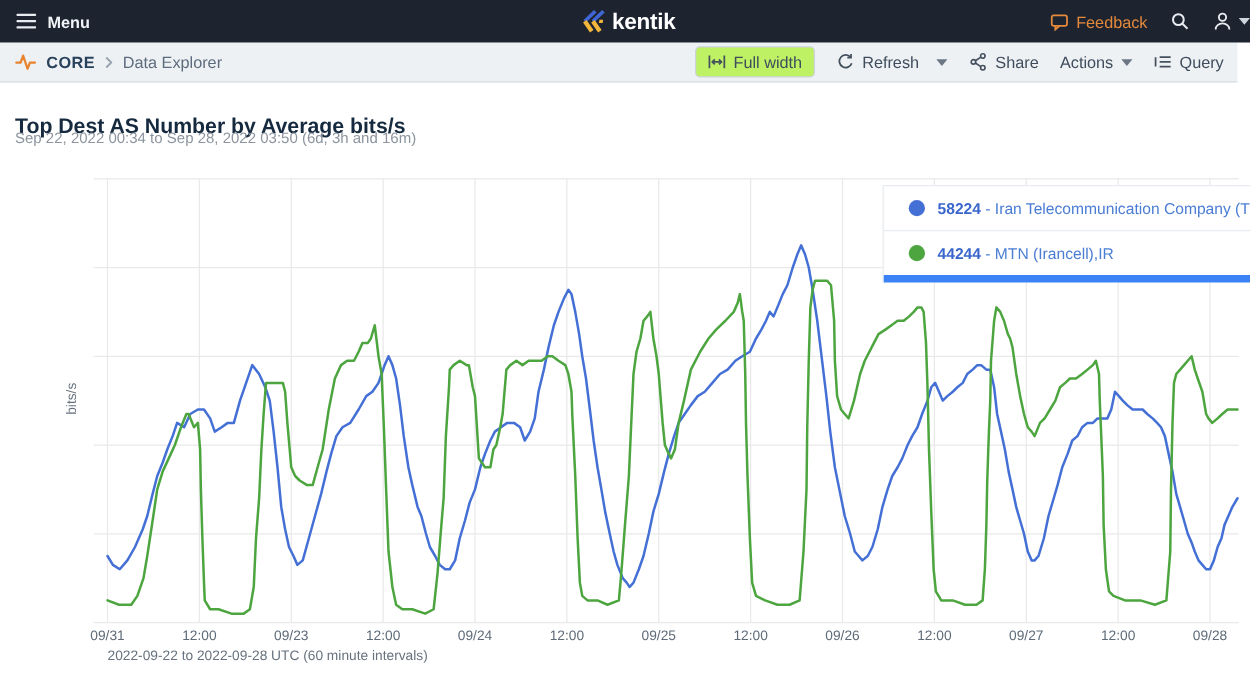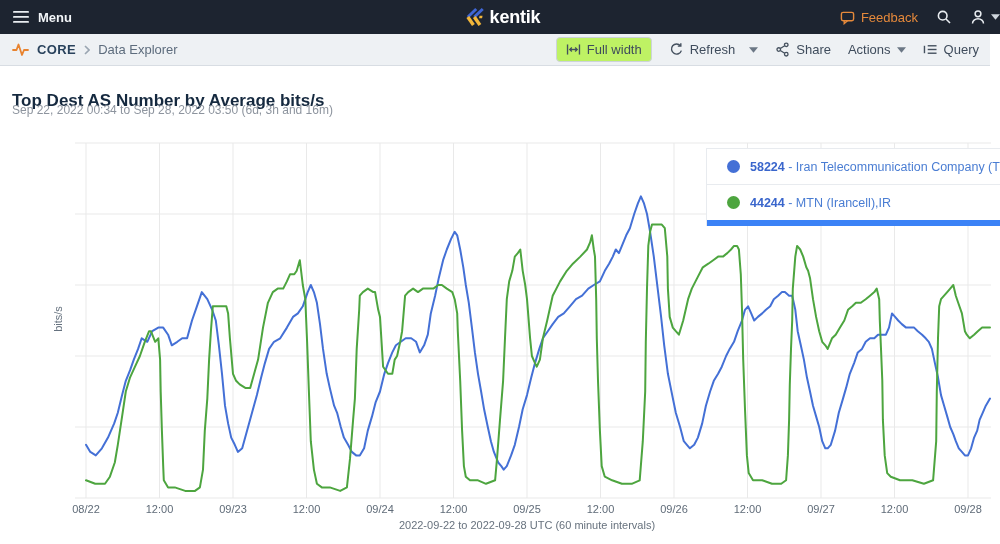--- a/index.html
+++ b/index.html
@@ -28,21 +28,21 @@
   .caret-split{margin-left:8px;}
   
   .page-title{position:absolute;left:12px;top:80px;font-size:17px;font-weight:bold;color:#15293f;}
   .page-subtitle{position:absolute;left:12px;top:103px;font-size:12px;color:#8d949e;}
   
   .chart-area{position:absolute;left:0;top:130px;width:1000px;height:414px;}
   #plot{position:absolute;left:0;top:0;z-index:1;}
   .ylabel{position:absolute;left:28px;top:183px;width:60px;text-align:center;
           transform:rotate(-90deg);font-size:11px;color:#66727f;z-index:2;}
   .xtick{position:absolute;top:373px;transform:translateX(-50%);font-size:11px;color:#5f6b78;z-index:2;}
-  .xcaption{position:absolute;left:86px;top:389px;width:882px;text-align:center;
+  .xcaption{position:absolute;left:86px;top:389px;width:882px;text-align:left;
             font-size:11px;color:#67727e;z-index:2;}
   
   .legend{position:absolute;left:706px;top:18px;width:294px;background:#fff;
           border-left:1px solid #e8ebef;z-index:5;}
   .legend-row{height:35px;display:flex;align-items:center;border-top:1px solid #e8ebef;cursor:pointer;}
   .legend-row:last-child{border-bottom:6px solid #3b82f6;}
   .legend-dot{width:13px;height:13px;border-radius:50%;margin-left:20px;flex:0 0 auto;}
   .legend-text{margin-left:10px;font-size:12.5px;color:#4a7dd3;white-space:nowrap;}
   .legend-num{font-weight:bold;color:#3a66cc;}
   svg{display:block;}
@@ -207,21 +207,21 @@
       <line x1="674" y1="13" x2="674" y2="368" stroke="#e9e9e9" stroke-width="1"></line>
       <line x1="747.5" y1="13" x2="747.5" y2="368" stroke="#e9e9e9" stroke-width="1"></line>
       <line x1="821" y1="13" x2="821" y2="368" stroke="#e9e9e9" stroke-width="1"></line>
       <line x1="894.5" y1="13" x2="894.5" y2="368" stroke="#e9e9e9" stroke-width="1"></line>
       <line x1="968" y1="13" x2="968" y2="368" stroke="#e9e9e9" stroke-width="1"></line>
       <polyline points="86.0,314.8 90.3,321.9 95.8,325.4 101.9,318.3 108.0,307.6 114.2,293.4 117.8,282.8 122.1,265.1 125.8,250.8 130.1,240.2 133.8,229.6 138.1,218.9 141.7,208.3 147.3,211.8 152.2,201.2 158.3,197.6 163.2,197.6 168.1,204.7 171.8,215.3 177.3,211.8 182.2,208.3 187.1,208.3 192.0,190.5 196.9,176.3 201.8,162.1 207.3,169.2 212.2,179.8 215.8,190.5 218.9,215.3 222.0,243.8 225.0,275.7 228.1,293.4 231.2,307.6 234.8,314.8 237.9,321.9 242.2,318.3 247.1,300.6 252.0,282.8 256.9,265.1 261.2,247.3 264.9,233.1 269.1,218.9 274.0,211.8 280.2,208.3 286.9,197.6 293.0,186.9 297.9,183.4 302.8,176.3 307.7,162.1 310.8,155.0 313.9,162.1 316.9,172.8 320.0,194.1 323.0,218.9 326.7,243.8 329.8,257.9 334.1,275.7 337.1,282.8 340.8,297.0 343.9,307.6 348.1,314.8 351.8,321.9 356.1,325.4 359.8,325.4 364.1,318.3 367.8,300.6 372.0,286.4 375.7,272.1 380.0,261.5 384.3,243.8 388.0,233.1 392.3,222.4 395.9,215.3 400.8,211.8 405.7,208.3 411.2,208.3 416.1,211.8 419.8,222.4 424.1,215.3 427.8,204.7 430.8,183.4 435.1,165.7 438.8,147.9 443.1,130.2 446.8,119.5 451.1,108.9 454.7,101.8 457.2,105.3 460.2,119.5 463.3,137.3 465.8,155.0 468.8,172.8 471.9,197.6 474.9,222.4 478.0,243.8 481.1,261.5 484.1,279.3 487.8,297.0 490.9,311.2 493.9,321.9 498.2,332.5 501.3,336.1 503.7,339.6 506.8,336.1 511.1,325.4 514.8,314.8 519.0,297.0 522.7,279.3 527.0,265.1 531.3,247.3 535.0,233.1 539.3,218.9 542.9,208.3 547.8,201.2 552.7,194.1 558.2,186.9 563.8,183.4 569.9,176.3 576.0,169.2 582.1,165.7 588.3,158.6 593.8,155.0 599.9,151.4 604.8,140.8 609.1,133.7 612.8,126.6 615.8,119.5 618.9,123.1 621.9,115.9 626.2,105.3 629.9,98.2 634.2,84.0 637.9,73.4 640.9,66.3 644.0,73.4 647.0,84.0 650.1,101.8 653.8,126.6 658.1,162.1 661.1,186.9 664.2,215.3 667.9,243.8 672.2,265.1 675.8,282.8 680.1,297.0 683.8,311.2 686.9,314.8 689.9,318.3 694.2,314.8 697.9,307.6 702.2,293.4 705.9,275.7 710.1,261.5 713.8,250.8 718.1,243.8 721.8,236.7 726.1,226.0 729.7,218.9 734.0,211.8 737.7,201.2 742.0,190.5 745.0,179.8 748.1,176.3 751.2,183.4 754.2,190.5 757.9,186.9 762.2,183.4 765.9,179.8 770.2,176.3 773.8,169.2 778.1,165.7 781.8,162.1 784.9,162.1 789.1,165.7 792.2,165.7 795.3,179.8 797.7,201.2 800.8,215.3 803.9,229.6 806.9,247.3 810.0,261.5 813.0,275.7 816.1,286.4 819.2,297.0 822.2,311.2 825.3,318.3 827.7,318.3 830.8,314.8 835.1,300.6 838.8,282.8 843.0,268.6 846.1,257.9 849.8,243.8 854.1,233.1 857.8,222.4 862.0,218.9 865.7,211.8 870.0,208.3 874.3,208.3 878.0,204.7 882.3,204.7 885.9,204.7 889.0,197.6 892.0,183.4 895.1,186.9 898.2,190.5 901.8,194.1 906.1,197.6 909.8,197.6 914.1,197.6 917.8,201.2 922.1,204.7 925.7,208.3 928.8,211.8 931.9,218.9 934.9,233.1 938.0,247.3 941.0,265.1 944.1,275.7 947.2,286.4 950.2,297.0 953.3,304.1 955.8,311.2 958.8,318.3 961.9,321.9 964.9,325.4 968.0,325.4 971.1,318.3 974.1,307.6 977.2,300.6 979.6,289.9 982.7,282.8 985.8,275.7 990.0,268.6" fill="none" stroke="#4470d6" stroke-width="2" stroke-linejoin="round" stroke-linecap="round"></polyline>
       <polyline points="86.0,350.3 95.2,353.8 105.0,353.8 109.9,346.7 114.8,332.5 117.8,314.8 122.1,286.4 125.8,261.5 130.1,247.3 135.0,236.7 139.9,226.0 144.8,211.8 149.1,201.2 150.9,201.2 155.2,211.8 158.3,208.3 160.1,229.6 160.7,261.5 161.9,300.6 163.2,336.1 163.8,350.3 168.1,357.4 174.8,357.4 185.2,360.9 195.0,360.9 199.9,357.4 203.0,339.6 204.8,300.6 207.3,268.6 209.1,229.6 210.9,201.2 212.8,176.3 218.3,176.3 222.0,176.3 226.3,176.3 228.1,183.4 229.9,208.3 233.0,243.8 236.1,250.8 239.7,254.4 245.3,257.9 250.2,257.9 255.1,240.2 258.1,229.6 263.0,197.6 267.9,172.8 272.8,162.1 277.7,158.6 283.2,158.6 286.9,151.4 290.0,144.3 294.3,144.3 296.7,140.8 299.8,130.2 302.8,155.0 305.3,169.2 307.1,211.8 308.9,261.5 310.8,311.2 313.9,339.6 316.9,353.8 321.8,357.4 329.8,357.4 340.2,360.9 346.9,357.4 350.0,328.9 353.1,289.9 354.9,268.6 356.7,218.9 359.2,179.8 359.8,165.7 362.9,162.1 367.8,158.6 373.3,162.1 375.1,162.1 378.2,179.8 380.0,186.9 383.1,236.7 388.0,243.8 392.3,243.8 394.7,229.6 397.1,226.0 400.2,211.8 402.1,201.2 405.1,165.7 408.2,162.1 413.1,158.6 418.0,162.1 422.9,158.6 427.8,158.6 433.3,158.6 438.2,155.0 441.9,155.0 446.8,158.6 452.3,162.1 454.7,169.2 457.2,183.4 457.8,201.2 460.2,250.8 462.1,300.6 463.9,336.1 465.8,346.7 470.0,350.3 478.0,350.3 486.0,353.8 495.1,350.3 497.0,328.9 500.0,289.9 503.1,250.8 505.0,208.3 506.8,169.2 509.2,151.4 512.3,140.8 514.8,126.6 517.8,123.1 520.3,119.5 522.7,140.8 525.2,155.0 527.0,169.2 530.1,208.3 531.9,226.0 535.0,233.1 536.8,236.7 539.9,229.6 542.9,208.3 547.2,190.5 552.7,165.7 560.1,151.4 566.8,140.8 572.9,133.7 580.3,126.6 587.0,119.5 590.1,112.4 591.9,105.3 593.8,119.5 595.0,126.6 596.2,169.2 596.8,208.3 598.0,250.8 599.9,300.6 601.7,336.1 604.8,346.7 612.1,350.3 621.9,353.8 631.7,353.8 639.7,350.3 642.8,311.2 645.2,261.5 645.8,211.8 647.0,158.6 648.3,115.9 650.1,101.8 652.0,94.6 656.9,94.6 661.8,94.6 664.8,98.2 667.3,126.6 667.9,158.6 669.7,186.9 672.8,197.6 675.8,201.2 678.9,204.7 683.2,190.5 688.1,169.2 691.8,158.6 697.3,147.9 702.8,137.3 708.3,133.7 713.2,130.2 718.1,126.6 723.0,126.6 727.3,123.1 731.0,119.5 734.0,115.9 737.1,115.9 738.9,119.5 740.8,144.3 742.0,179.8 743.2,229.6 745.0,279.3 746.9,325.4 748.7,343.1 753.0,350.3 762.2,350.3 772.0,353.8 781.2,353.8 786.1,350.3 787.9,325.4 789.1,289.9 789.8,254.4 791.0,218.9 792.2,190.5 792.8,158.6 795.3,126.6 797.1,115.9 800.2,119.5 803.2,126.6 806.3,137.3 808.1,140.8 810.0,147.9 813.0,169.2 816.1,186.9 819.2,201.2 822.2,211.8 825.3,215.3 827.7,218.9 832.0,208.3 835.7,204.7 840.0,197.6 844.3,190.5 848.0,179.8 852.2,176.3 855.9,172.8 860.8,172.8 865.7,169.2 870.0,165.7 874.3,162.1 876.7,158.6 879.2,169.2 879.8,190.5 881.0,218.9 882.3,250.8 882.9,289.9 884.7,325.4 887.2,343.1 890.8,346.7 900.0,350.3 912.3,350.3 923.9,353.8 933.1,350.3 936.2,311.2 936.8,261.5 938.0,208.3 939.2,176.3 941.0,169.2 944.1,165.7 947.2,162.1 950.2,158.6 953.3,155.0 955.8,165.7 958.2,172.8 961.9,183.4 964.9,201.2 966.8,204.7 969.8,208.3 974.1,204.7 977.8,201.2 982.1,197.6 985.8,197.6 990.0,197.6" fill="none" stroke="#4da53f" stroke-width="2" stroke-linejoin="round" stroke-linecap="round"></polyline>
     </svg>
   <div class="ylabel">bits/s</div>
   <div id="xticks">
-      <div class="xtick" style="left: 86px;">08/22</div>
+      <div class="xtick" style="left: 86px;">09/31</div>
       <div class="xtick" style="left: 159.5px;">12:00</div>
       <div class="xtick" style="left: 233px;">09/23</div>
       <div class="xtick" style="left: 306.5px;">12:00</div>
       <div class="xtick" style="left: 380px;">09/24</div>
       <div class="xtick" style="left: 453.5px;">12:00</div>
       <div class="xtick" style="left: 527px;">09/25</div>
       <div class="xtick" style="left: 600.5px;">12:00</div>
       <div class="xtick" style="left: 674px;">09/26</div>
       <div class="xtick" style="left: 747.5px;">12:00</div>
       <div class="xtick" style="left: 821px;">09/27</div>

